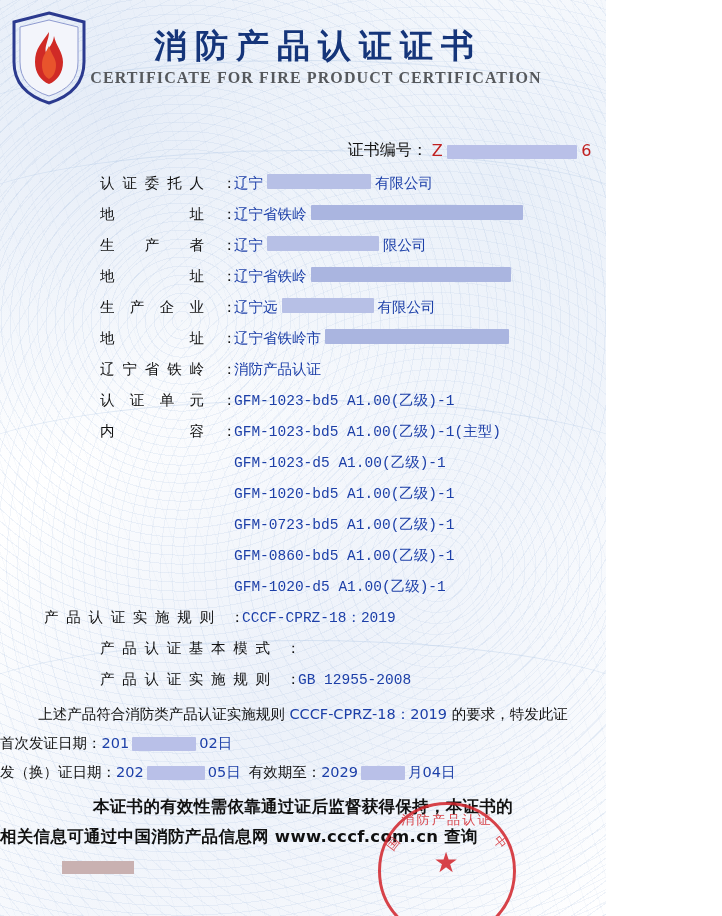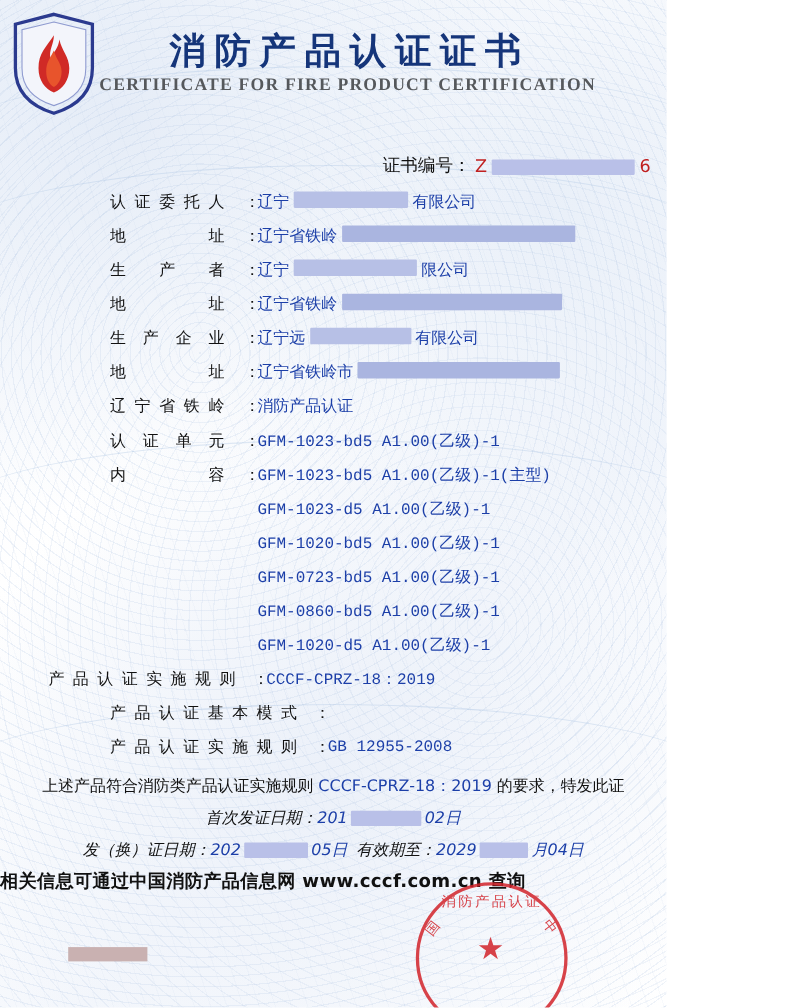--- a/index.html
+++ b/index.html
@@ -160,27 +160,25 @@
   .statement {
     text-align: center;
     font-family: "DejaVu Sans", sans-serif;
     font-size: 14.5px;
     color: #111;
     margin-top: 10px;
   }
   .statement .blue { color: #1c3fa8; }
   .date-line {
     display: flex;
-    justify-content: center;
     align-items: center;
     font-family: "DejaVu Sans", sans-serif;
     font-size: 14.5px;
     color: #111;
     margin-top: 10px;
-    font-style: italic;
   }
   .date-line .blue { color: #1c3fa8; }
   .bold-note {
     text-align: center;
     font-family: "DejaVu Sans", sans-serif;
     font-size: 16.5px;
     font-weight: bold;
     color: #111;
     margin-top: 14px;
     letter-spacing: 0.3px;
@@ -422,20 +420,21 @@
       <span>发（换）证日期：</span>
       <span class="blue">
         <span>202</span><span class="redact" style="width:58px;height:14px;margin:0 3px;"></span><span>05日</span>
       </span>
       <span style="margin-left:8px;">有效期至：</span>
       <span class="blue">
         <span>2029</span><span class="redact" style="width:44px;height:14px;margin:0 3px;"></span><span>月04日</span>
       </span>
     </div>
 
+    <div class="bold-note">本证书的有效性需依靠通过证后监督获得保持，本证书的</div>
     <div class="bold-note2">相关信息可通过中国消防产品信息网 www.cccf.com.cn 查询</div>
   </div>
 
   <div class="footer">
     <div class="footer-redact-1"></div>
     <div class="footer-text"></div>
     <div class="seal">
       <div class="seal-text">
         <div class="st-top">消防产品认证</div>
         <div class="st-left">国</div>

